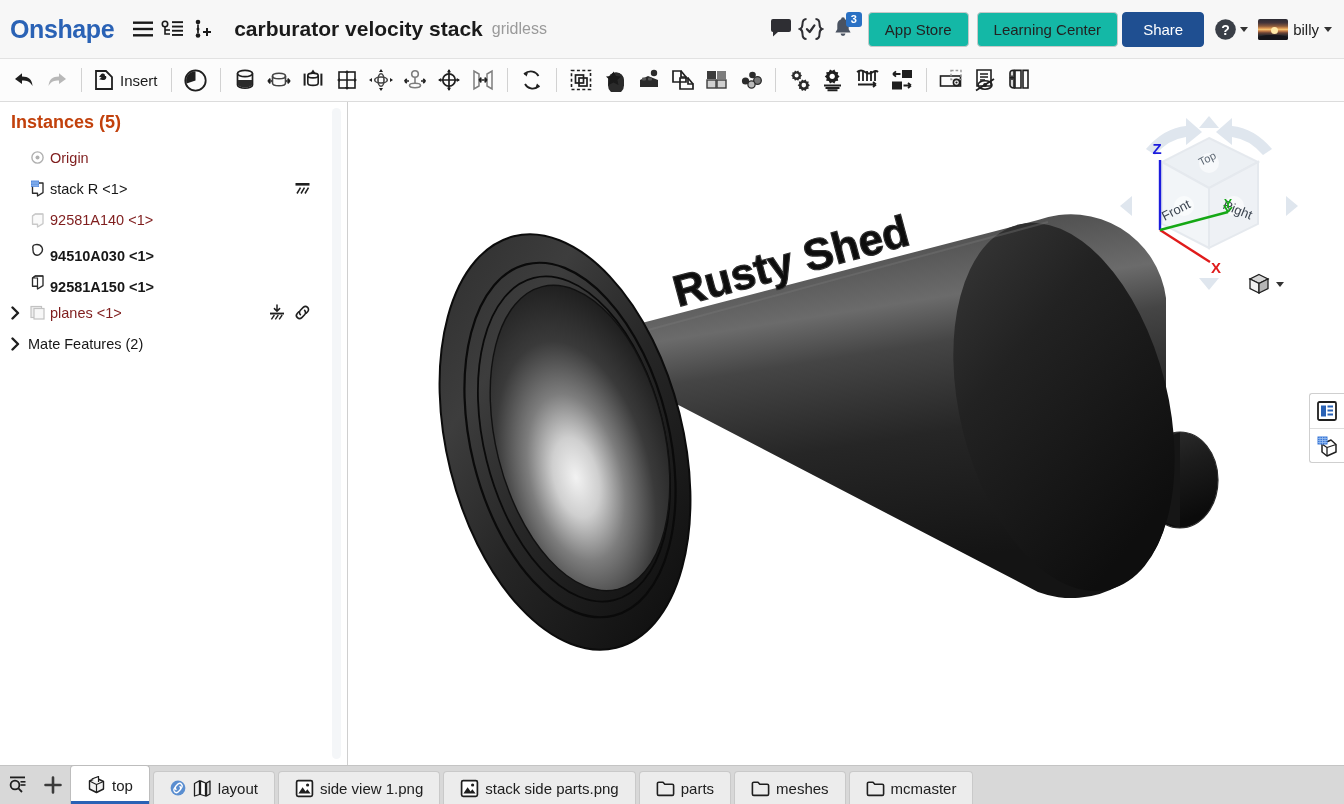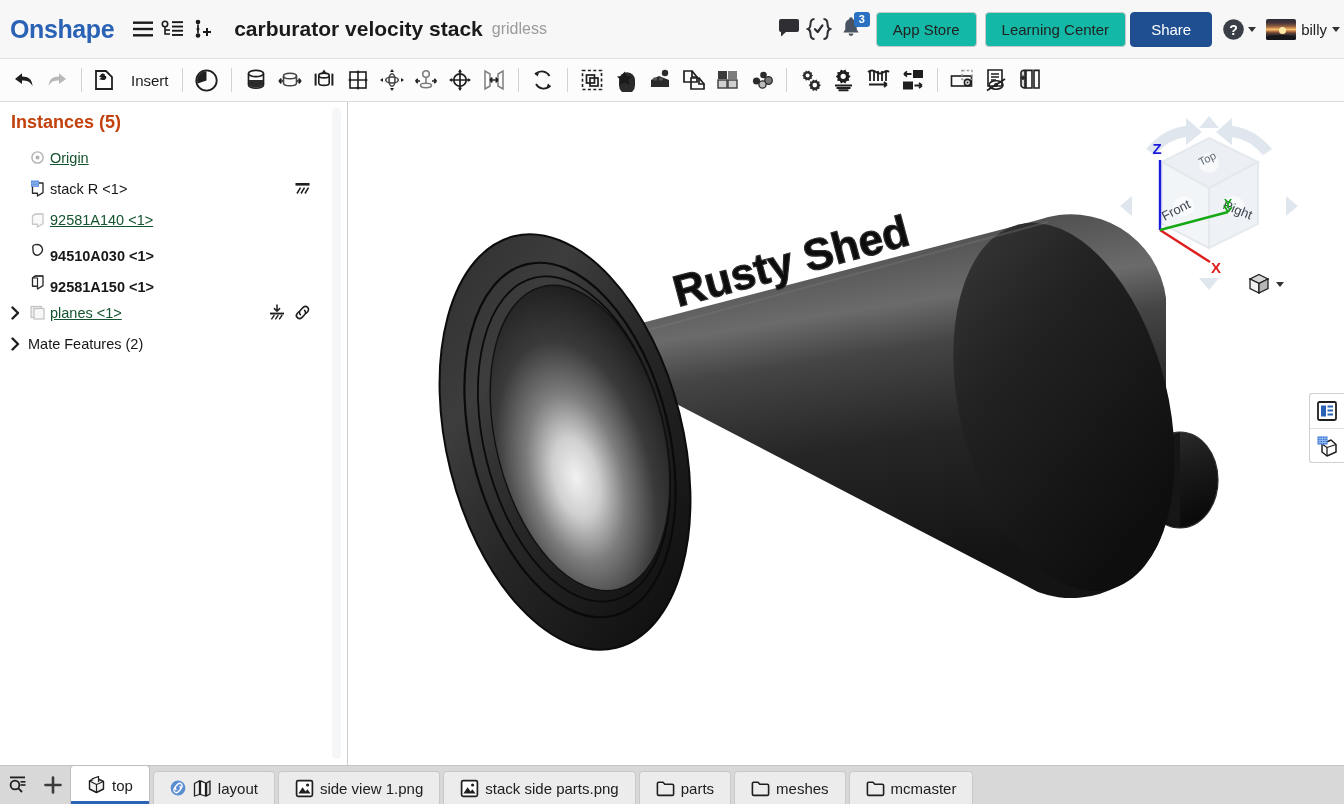--- a/index.html
+++ b/index.html
@@ -10,21 +10,21 @@
     background: #ffffff;
     overflow: hidden;
   }
   #app { position: relative; width: 1344px; height: 804px; display: flex; flex-direction: column; }
 
   
   .header {
     height: 59px; flex: 0 0 59px;
     background: #f7f7f7;
     display: flex; align-items: center;
-    padding: 0 4px 0 10px;
+    padding: 0 12px 0 10px;
     border-bottom: 1px solid #e2e2e2;
   }
   .brand {
     font-size: 25px; font-weight: bold; color: #2a62b5;
     letter-spacing: -0.4px; margin-right: 14px; cursor: pointer;
   }
   .hdr-icon {
     width: 30px; height: 32px; display: flex; align-items: center; justify-content: center;
     cursor: pointer; flex: 0 0 auto;
   }
@@ -76,21 +76,21 @@
   
   .toolbar {
     height: 43px; flex: 0 0 43px;
     background: #fcfcfc; border-bottom: 1px solid #dcdcdc;
     display: flex; align-items: center; padding-left: 6px; gap: 0;
   }
   .tb {
     width: 34px; height: 34px; display: flex; align-items: center; justify-content: center;
     cursor: pointer; flex: 0 0 auto;
   }
-  .tb.wide { width: auto; padding: 0 6px 0 4px; gap: 16px; }
+  .tb.wide { width: auto; padding: 0 6px 0 4px; gap: 5px; }
   .tb-label { font-size: 15px; color: #1a1a1a; }
   .tb-sep { width: 1px; height: 24px; background: #d2d2d2; margin: 0 7px; flex: 0 0 auto; }
 
   
   .body { flex: 1 1 auto; display: flex; position: relative; min-height: 0; }
 
   
   .sidebar {
     width: 348px; flex: 0 0 348px; background: #fff;
     border-right: 1px solid #cfcfcf; position: relative;
@@ -99,21 +99,21 @@
   .panel-title { font-size: 18px; font-weight: bold; color: #c2410c; padding: 0 0 7px 11px; }
   .tree { padding-top: 2px; }
   .tree-row {
     display: flex; align-items: center; height: 31px;
     padding-left: 6px; padding-right: 38px; cursor: pointer; position: relative;
   }
   .twisty { width: 18px; display: flex; align-items: center; justify-content: center; flex: 0 0 18px; }
   .twisty-spacer { width: 18px; flex: 0 0 18px; }
   .node-icon { width: 26px; flex: 0 0 26px; display: flex; align-items: center; justify-content: center; }
   .node-label { font-size: 14.5px; color: #171717; white-space: nowrap; }
-  .node-label.muted { color: #14532d; text-decoration: underline; }
+  .node-label.muted { color: #7f1d1d; }
   .node-label.bold { font-weight: bold; margin-top: 10px; }
   .row-actions { position: absolute; right: 36px; display: flex; align-items: center; gap: 8px; }
   .sb-scroll {
     position: absolute; top: 6px; right: 6px; width: 9px; bottom: 6px;
     background: #f4f6f8; border-radius: 5px;
   }
 
   
   .viewport { flex: 1 1 auto; position: relative; background: #ffffff; overflow: hidden; }
 

